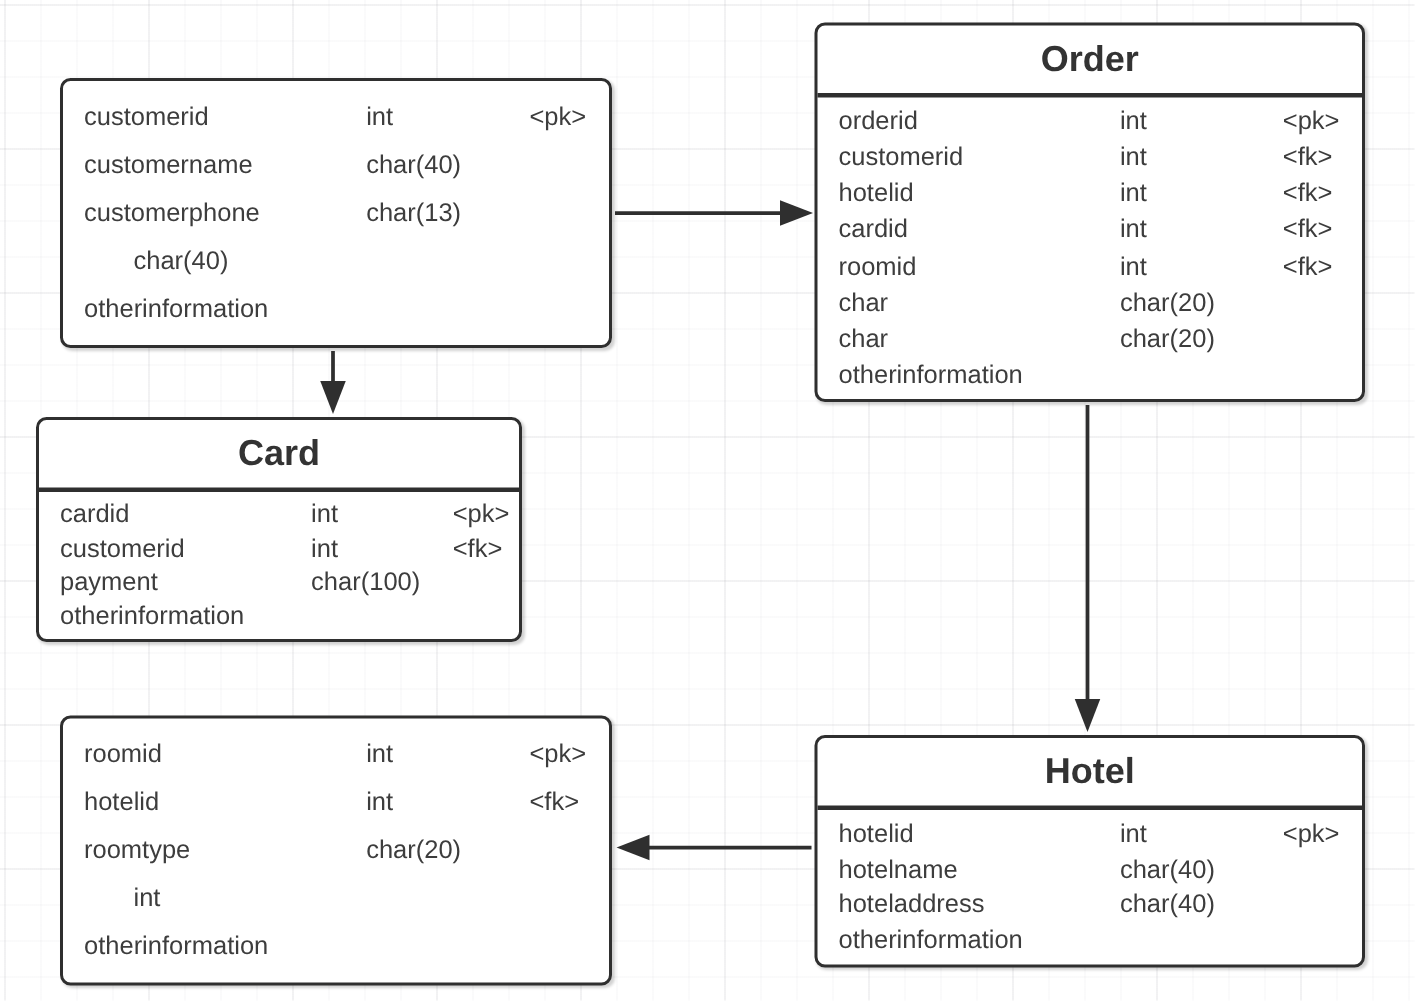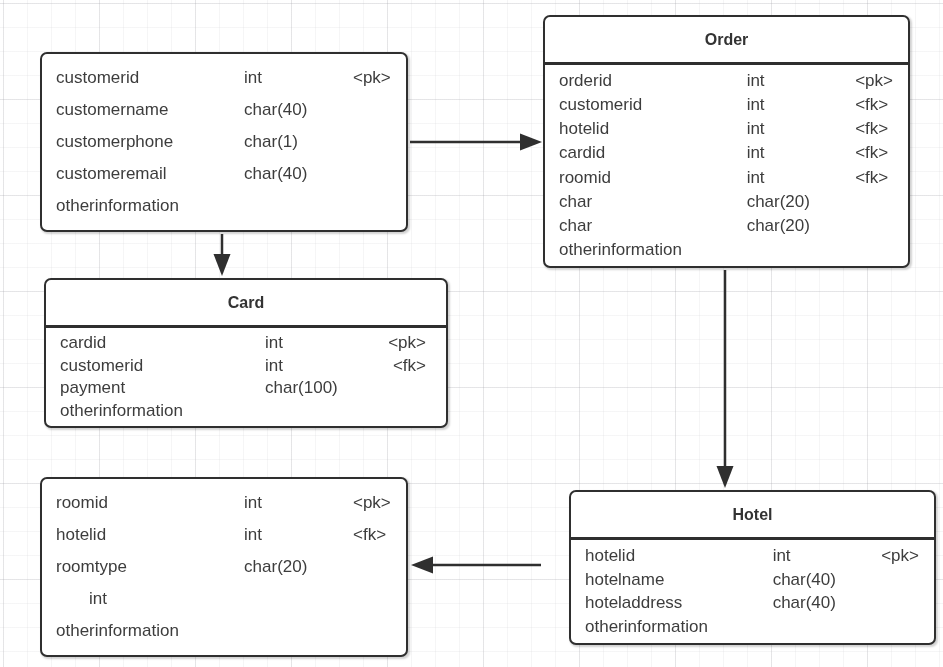--- a/index.html
+++ b/index.html
@@ -30,21 +30,21 @@
     display: flex;
     flex-direction: column;
     box-sizing: border-box;
   }
   .entity-header {
     flex: 0 0 45px;
     display: flex;
     align-items: center;
     justify-content: center;
     border-bottom: 3px solid #2f2f2f;
-    font-size: 16px;
+    font-size: 24px;
     font-weight: bold;
     color: #333333;
   }
   .entity-rows {
     flex: 1 1 auto;
     display: flex;
     flex-direction: column;
     justify-content: space-evenly;
     padding: 2px 20px 2px 14px;
   }
@@ -53,23 +53,23 @@
     font-size: 17px;
     color: #3d3d3d;
     white-space: nowrap;
   }
   .attr-name { flex: 0 0 47%; }
   .attr-type { flex: 0 0 33%; padding-left: 33px; }
   .attr-key  { flex: 1 1 auto; text-align: right; }
 
   #customer { left: 40px;  top: 52px;  width: 368px; height: 180px; }
   #order    { left: 543px; top: 15px;  width: 367px; height: 253px; }
-  #card     { left: 44px;  top: 278px; width: 404px; height: 150px; }
+  #card     { left: 24px;  top: 278px; width: 324px; height: 150px; }
   #room     { left: 40px;  top: 477px; width: 368px; height: 180px; }
-  #hotel    { left: 569px; top: 490px; width: 367px; height: 155px; }
+  #hotel    { left: 543px; top: 490px; width: 367px; height: 155px; }
 
   .connectors {
     position: absolute;
     left: 0; top: 0;
     width: 943px; height: 667px;
     pointer-events: none;
   }
   .connectors .hit { pointer-events: stroke; }
 </style>
 </head>
@@ -84,25 +84,24 @@
           <span class="attr-type">int</span>
           <span class="attr-key">&lt;pk&gt;</span>
         </div>
         <div class="attr-row">
           <span class="attr-name">customername</span>
           <span class="attr-type">char(40)</span>
           <span class="attr-key"></span>
         </div>
         <div class="attr-row">
           <span class="attr-name">customerphone</span>
-          <span class="attr-type">char(1)</span>
-          <span class="attr-key"></span>
-        </div>
-        <div class="attr-row">
-          <span class="attr-name">customeremail</span>
+          <span class="attr-type">char(13)</span>
+          <span class="attr-key"></span>
+        </div>
+        <div class="attr-row">
           <span class="attr-type">char(40)</span>
           <span class="attr-key"></span>
         </div>
         <div class="attr-row">
           <span class="attr-name">otherinformation</span>
           <span class="attr-type"></span>
           <span class="attr-key"></span>
         </div>
       </div>
   </div>

